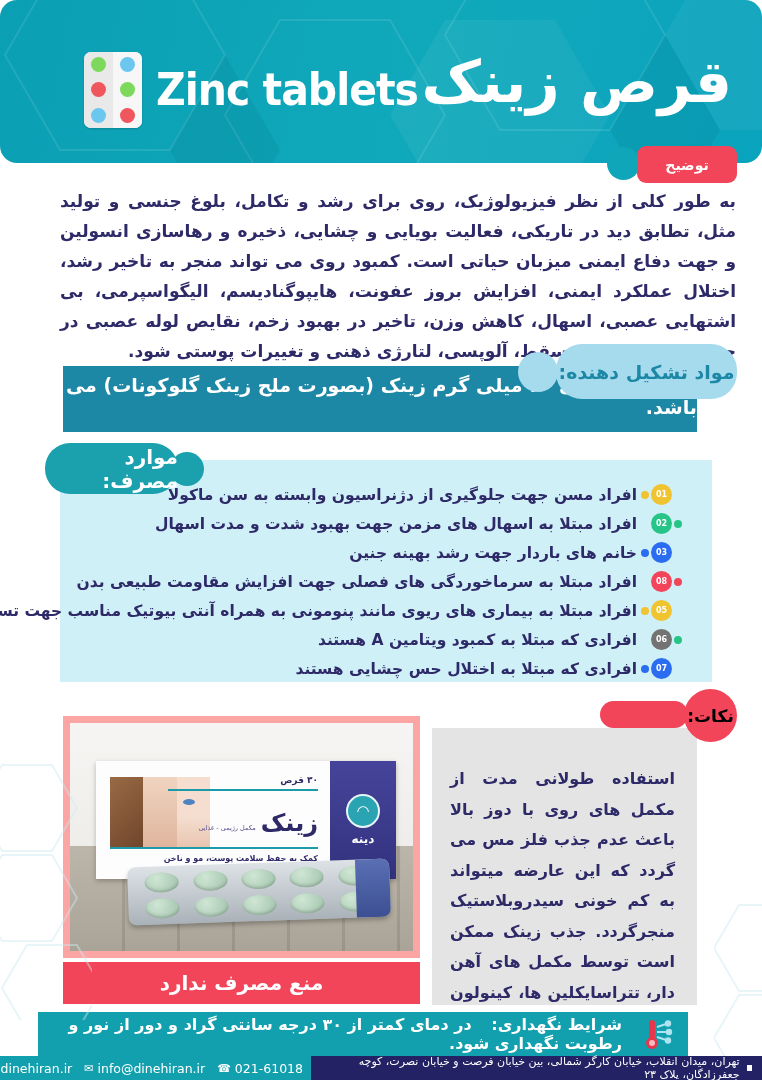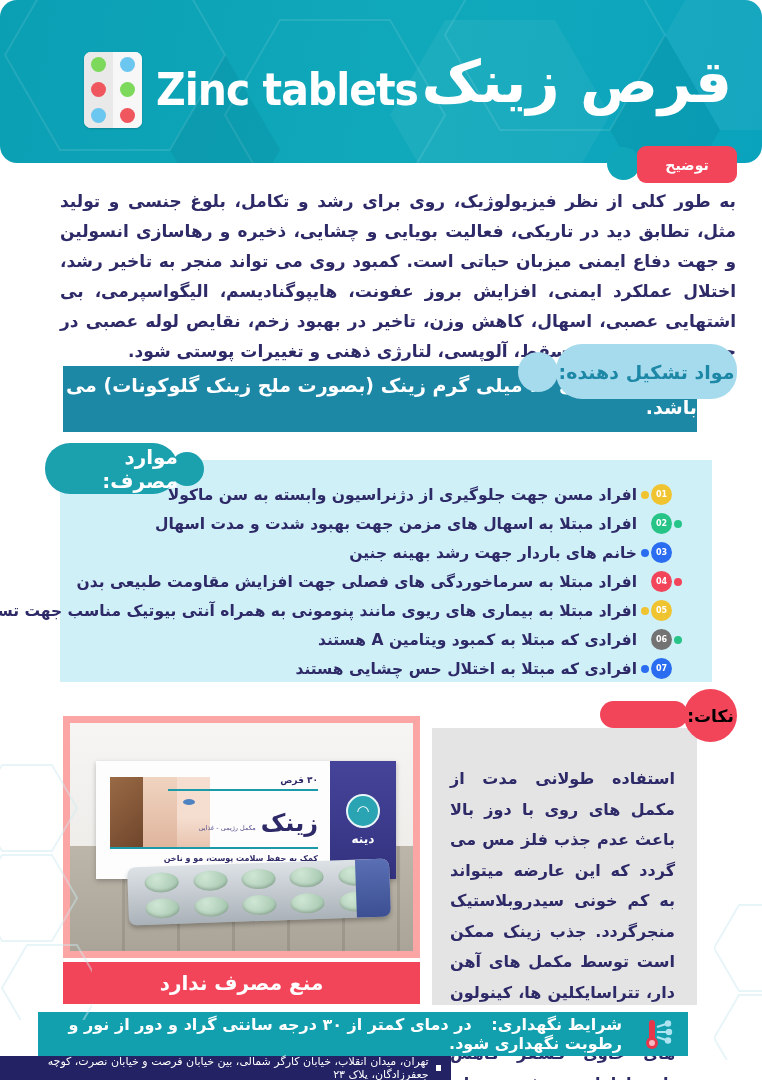--- a/index.html
+++ b/index.html
@@ -251,21 +251,21 @@
     <div class="u-row">
       <span class="u-badge" style="background-color: rgb(42, 109, 240);">
           <i class="u-dot" style="background-color: rgb(42, 109, 240);"></i>
           <span class="u-num">03</span>
         </span>
       <span class="u-text">خانم های باردار جهت رشد بهینه جنین</span>
     </div>
     <div class="u-row">
       <span class="u-badge" style="background-color: rgb(242, 69, 90);">
           <i class="u-dot" style="background-color: rgb(242, 69, 90);"></i>
-          <span class="u-num">04</span>
+          <span class="u-num">08</span>
         </span>
       <span class="u-text">افراد مبتلا به سرماخوردگی های فصلی جهت افزایش مقاومت طبیعی بدن</span>
     </div>
     <div class="u-row">
       <span class="u-badge" style="background-color: rgb(240, 195, 48);">
           <i class="u-dot" style="background-color: rgb(240, 195, 48);"></i>
           <span class="u-num">05</span>
         </span>
       <span class="u-text">افراد مبتلا به بیماری های ریوی مانند پنومونی به همراه آنتی بیوتیک مناسب جهت تسهیل در درمان بیماری</span>
     </div>
@@ -373,19 +373,33 @@
     </g>
   </svg>
   <svg class="hexdeco" style="left:714px; top:900px;" width="60" height="160" viewBox="0 0 60 160">
     <g fill="none" stroke="#cdeaf0" stroke-width="2">
       <polygon points="25,5 75,5 100,48 75,91 25,91 0,48"></polygon>
       <polygon points="25,95 75,95 100,138 75,181 25,181 0,138"></polygon>
     </g>
   </svg>
 
   <div class="footer">
+    <div class="f-teal">
+      <span class="f-item">
+
+        <span>dinehiran.ir</span>
+      </span>
+      <span class="f-item">
+        <span class="f-ic">✉</span>
+        <span>info@dinehiran.ir</span>
+      </span>
+      <span class="f-item">
+        <span class="f-ic">☎</span>
+        <span>021-61018</span>
+      </span>
+    </div>
     <div class="f-navy">
       <span class="sq"></span>
       <span>تهران، میدان انقلاب، خیابان کارگر شمالی، بین خیابان فرصت و خیابان نصرت، کوچه جعفرزادگان، پلاک ۲۳</span>
     </div>
   </div>
 
 </div>
 
 </body></html>

